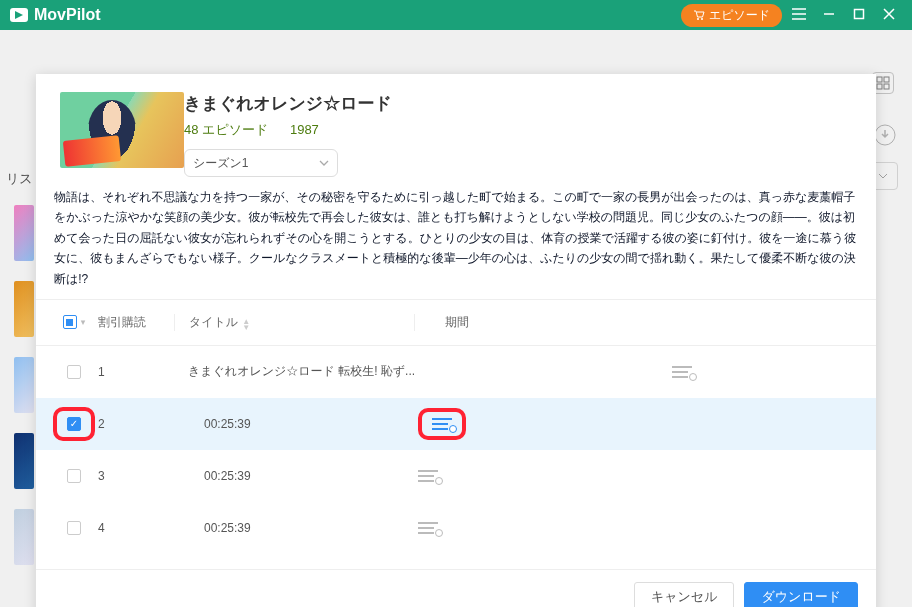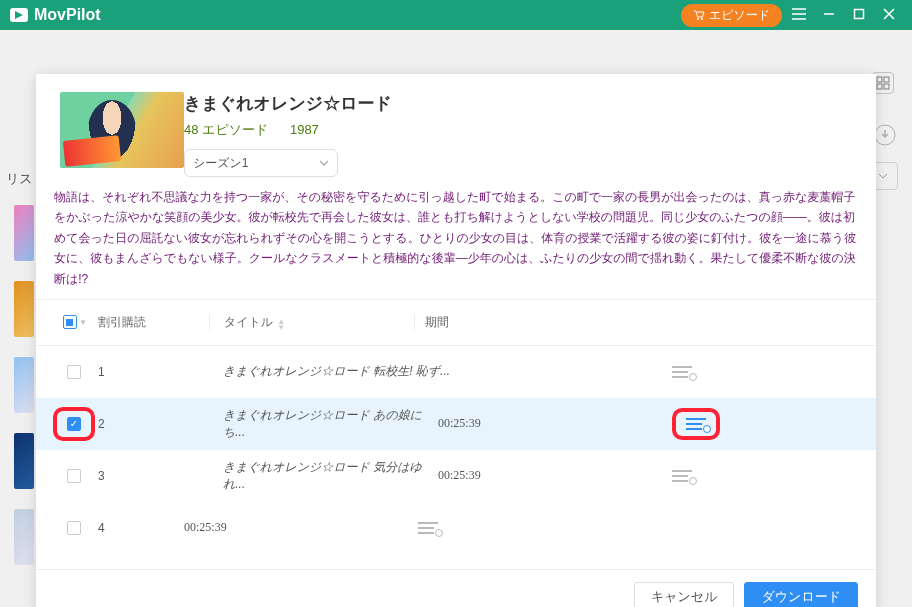--- a/index.html
+++ b/index.html
@@ -38,37 +38,37 @@
 .poster { width: 124px; height: 76px; background: linear-gradient(120deg,#6fd0a0 0%, #6fd0a0 45%, #8fd8b0 45%, #e7c45c 60%, #e7a050 100%); border-radius: 2px; position: relative; overflow: hidden; }
 .poster::before { content: ""; position: absolute; left: 28px; top: 8px; width: 48px; height: 60px; background: radial-gradient(ellipse at 50% 30%, #f6d6b8 0%, #f6d6b8 28%, #243050 28%, #243050 70%, transparent 70%); border-radius: 50% 50% 40% 40%; }
 .poster::after { content: ""; position: absolute; left: 4px; bottom: 4px; width: 56px; height: 26px; background: linear-gradient(90deg,#e33,#f93); border-radius: 3px; transform: rotate(-6deg); }
 .meta { flex: 1; }
 .show-title { font-size: 17px; font-weight: 700; margin-bottom: 6px; }
 .sub-meta { font-size: 13px; color: #4d7c0f; margin-bottom: 10px; }
 .sub-meta span { margin-right: 18px; }
 .season-select { width: 154px; height: 28px; border: 1px solid #ddd; border-radius: 6px; padding: 0 8px; display: flex; align-items: center; justify-content: space-between; font-size: 12px; color: #555; cursor: pointer; }
 .season-select svg { stroke: #aaa; }
 
-.synopsis { padding: 0 18px 10px 18px; font-size: 12px; line-height: 1.7; color: #701a75; }
+.synopsis { padding: 0 18px 10px 18px; font-size: 12px; line-height: 1.7; color: #0f172a; }
 
 
 .table-wrap { flex: 1; overflow: hidden; display: flex; flex-direction: column; border-top: 1px solid #eee; }
 .thead { display: flex; align-items: center; height: 46px; padding: 0 18px; color: #666; font-size: 12px; border-bottom: 1px solid #eee; }
 .col-check { width: 40px; display: flex; align-items: center; justify-content: center; }
 .col-ep { width: 80px; padding-left: 4px; }
-.col-title { flex: 1; border-left: 1px solid #eee; padding-left: 14px; display: flex; align-items: flex-end; margin-left: 35px; }
-.col-dur { width: 230px; border-left: 1px solid #eee; padding-left: 10px; font-family: Liberation Serif, serif; }
+.col-title { flex: 1; border-left: 1px solid #eee; padding-left: 14px; display: flex; align-items: flex-end; }
+.col-dur { width: 230px; border-left: 1px solid #eee; padding-left: 30px; }
 .col-act { width: 200px; border-left: 1px solid #eee; padding-left: 14px; }
 .col-scroll { width: 14px; }
 .sort-icons { display: inline-flex; flex-direction: column; margin-left: 4px; line-height: 6px; color: #ccc; font-size: 8px; }
 
 .tbody { flex: 1; overflow-y: auto; padding-bottom: 4px; }
 .row { display: flex; align-items: center; height: 52px; padding: 0 18px; font-size: 12px; color: #555; }
 .row.selected { background: #e8f4fd; }
-.row .col-title { border-left: none; font-style: italic; }
+.row .col-title { border-left: none; }
 .row .col-dur { border-left: none; }
 .row .col-act { border-left: none; display: flex; align-items: center; }
 .chk { width: 14px; height: 14px; border: 1px solid #ccc; border-radius: 2px; display: inline-flex; align-items: center; justify-content: center; background: #fff; }
 .chk.checked { background: #2f8ef4; border-color: #2f8ef4; }
 .chk.checked::after { content: "✓"; color: #fff; font-size: 10px; }
 .chk.partial { border-color: #2f8ef4; }
 .chk.partial::after { content: ""; width: 7px; height: 7px; background: #2f8ef4; }
 .hdr-chev { font-size: 9px; color: #bbb; margin-left: 4px; }
 
 .queue-icon { display: inline-flex; flex-direction: column; gap: 3px; position: relative; }
@@ -222,40 +222,38 @@
           </div>
         </div>
 
         <div class="row selected">
           <div class="col-check">
             <span class="highlight-box">
               <span class="chk checked"></span>
             </span>
           </div>
           <div class="col-ep">2</div>
-          <div class="col-title">きまぐれオレンジ☆ロード あの娘にち...</div>
           <div class="col-dur">00:25:39</div>
           <div class="col-act">
             <span class="highlight-box">
               <span class="queue-icon">
                 <span class="bar long"></span>
                   <span class="bar"></span>
                   <span class="bar"></span>
                   <span class="gear"></span>
               </span>
             </span>
           </div>
         </div>
 
         <div class="row">
           <div class="col-check">
               <span class="chk"></span>
             </div>
           <div class="col-ep">3</div>
-          <div class="col-title">きまぐれオレンジ☆ロード 気分はゆれ...</div>
           <div class="col-dur">00:25:39</div>
           <div class="col-act">
             <span class="queue-icon">
               <span class="bar long"></span>
                 <span class="bar"></span>
                 <span class="bar"></span>
                 <span class="gear"></span>
             </span>
           </div>
         </div>

